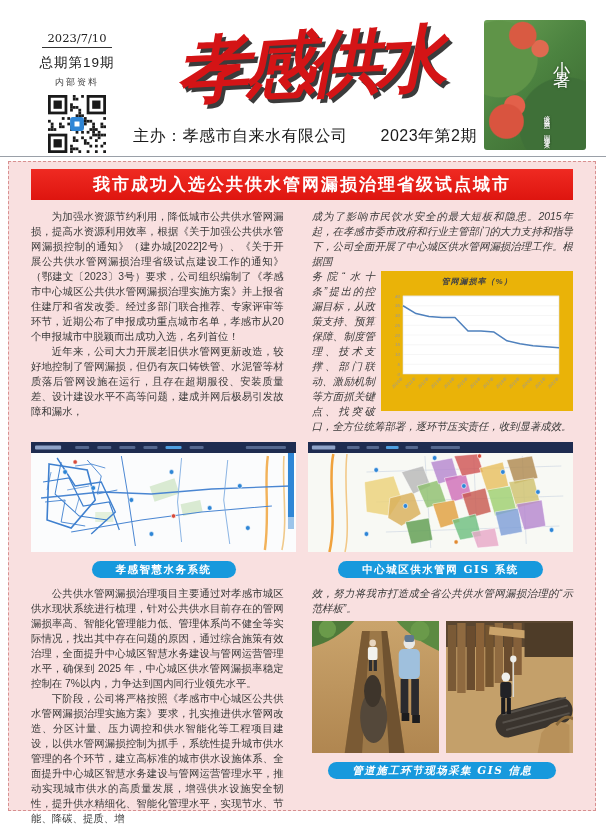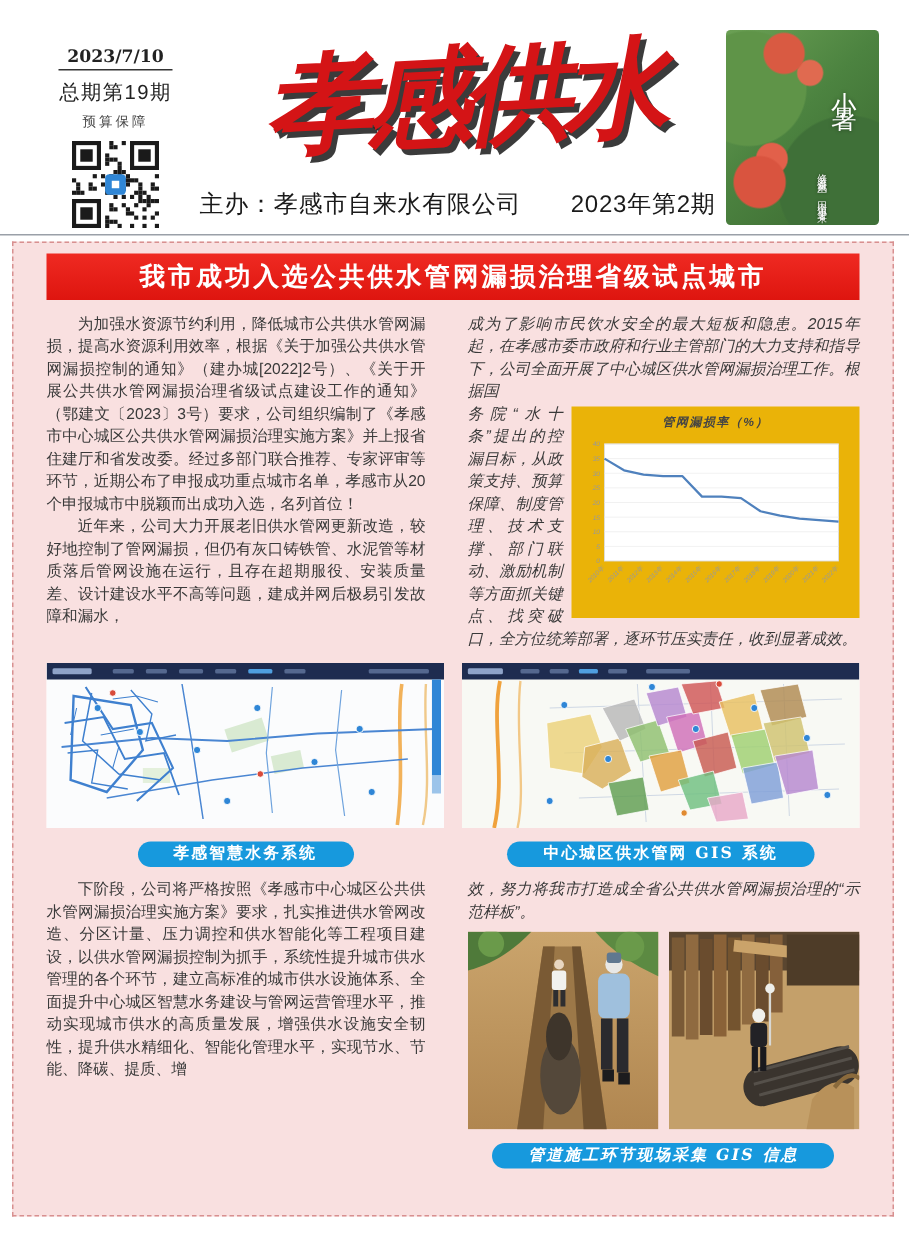--- a/index.html
+++ b/index.html
@@ -3,21 +3,21 @@
 <meta charset="utf-8">
 <style>
   html,body{margin:0;padding:0;background:#e8e8e8;}
   .page{
     position:relative;width:606px;height:834px;margin:0 auto;background:#ffffff;
     font-family:"Liberation Sans","DejaVu Sans",sans-serif;color:#3c3c3c;overflow:hidden;
   }
   
   .masthead{position:absolute;left:0;top:0;width:606px;height:156px;}
   .info-box{position:absolute;left:30px;top:28px;width:94px;text-align:center;}
-  .info-date{display:inline-block;font-family:"DejaVu Serif",serif;font-size:11.5px;font-weight:bold;color:#222;
+  .info-date{display:inline-block;font-family:"DejaVu Serif",serif;font-size:11.5px;font-weight:normal;color:#222;
     border-bottom:1.5px solid #333;padding:0 6px 2px;}
   .info-issue{font-size:13.5px;color:#222;margin-top:6px;letter-spacing:1px;}
   .info-internal{font-size:9px;color:#444;margin-top:4px;letter-spacing:2px;}
   .qr{margin-top:6px;}
   .paper-title{
     position:absolute;left:138px;top:8px;width:340px;height:112px;line-height:112px;text-align:center;
     font-family:"DejaVu Serif",serif;font-style:italic;font-weight:bold;font-size:72px;color:#d41416;
     letter-spacing:-6px;transform:rotate(-3deg);text-shadow:3px 4px 0 rgba(25,25,25,.85);white-space:nowrap;
   }
   .publisher{position:absolute;left:130px;top:126px;width:350px;text-align:center;font-size:16px;
@@ -65,21 +65,21 @@
 </style>
 </head>
 <body>
 
 <div class="page">
 
   <div class="masthead">
     <div class="info-box">
       <span class="info-date">2023/7/10</span>
       <div class="info-issue">总期第19期</div>
-      <div class="info-internal">预算保障</div>
+      <div class="info-internal">内部资料</div>
       <svg class="qr" id="qr" width="58" height="58" viewBox="0 0 21 21">
           <rect width="21" height="21" fill="#fff"></rect>
           <rect x="0" y="0" width="7" height="7" fill="#1a1a1a"></rect>
           <rect x="1" y="1" width="5" height="5" fill="#fff"></rect>
           <rect x="2" y="2" width="3" height="3" fill="#1a1a1a"></rect>
           <rect x="14" y="0" width="7" height="7" fill="#1a1a1a"></rect>
           <rect x="15" y="1" width="5" height="5" fill="#fff"></rect>
           <rect x="16" y="2" width="3" height="3" fill="#1a1a1a"></rect>
           <rect x="0" y="14" width="7" height="7" fill="#1a1a1a"></rect>
           <rect x="1" y="15" width="5" height="5" fill="#fff"></rect>
@@ -346,20 +346,21 @@
       <div class="caption-cell">
         <span class="pill">孝感智慧水务系统</span>
       </div>
       <div class="caption-cell">
         <span class="pill">中心城区供水管网 GIS 系统</span>
       </div>
     </div>
 
     <div class="cols">
       <div class="col-l">
+        <p class="art ind">公共供水管网漏损治理项目主要通过对孝感市城区供水现状系统进行梳理，针对公共供水目前存在的管网漏损率高、智能化管理能力低、管理体系尚不健全等实际情况，找出其中存在问题的原因，通过综合施策有效治理，全面提升中心城区智慧水务建设与管网运营管理水平，确保到 2025 年，中心城区供水管网漏损率稳定控制在 7%以内，力争达到国内同行业领先水平。</p>
         <p class="art ind">下阶段，公司将严格按照《孝感市中心城区公共供水管网漏损治理实施方案》要求，扎实推进供水管网改造、分区计量、压力调控和供水智能化等工程项目建设，以供水管网漏损控制为抓手，系统性提升城市供水管理的各个环节，建立高标准的城市供水设施体系、全面提升中心城区智慧水务建设与管网运营管理水平，推动实现城市供水的高质量发展，增强供水设施安全韧性，提升供水精细化、智能化管理水平，实现节水、节能、降碳、提质、增</p>
       </div>
       <div class="col-r">
         <p class="art">效，努力将我市打造成全省公共供水管网漏损治理的“示范样板”。</p>
         <div class="photos-row">
           <div class="photo">
             <svg viewBox="0 0 132 132" preserveAspectRatio="none">
               <defs>
                 <linearGradient id="soil1" x1="0" y1="0" x2="0" y2="1">
                   <stop offset="0" stop-color="#caa46c"></stop>

